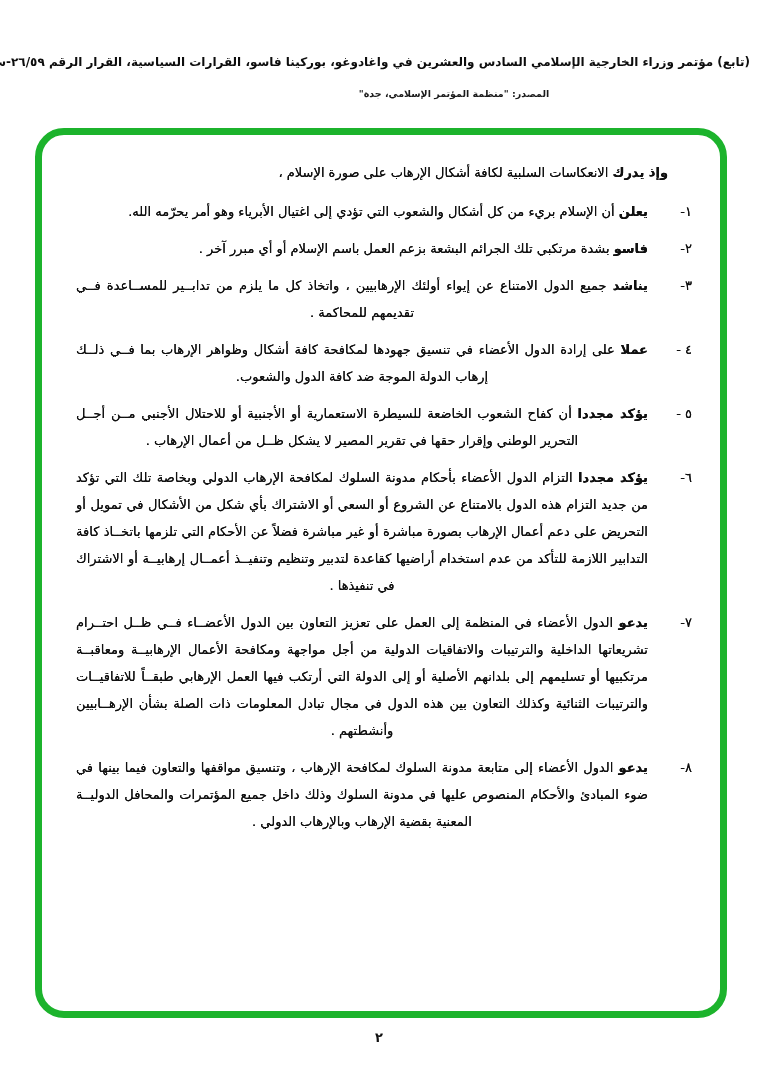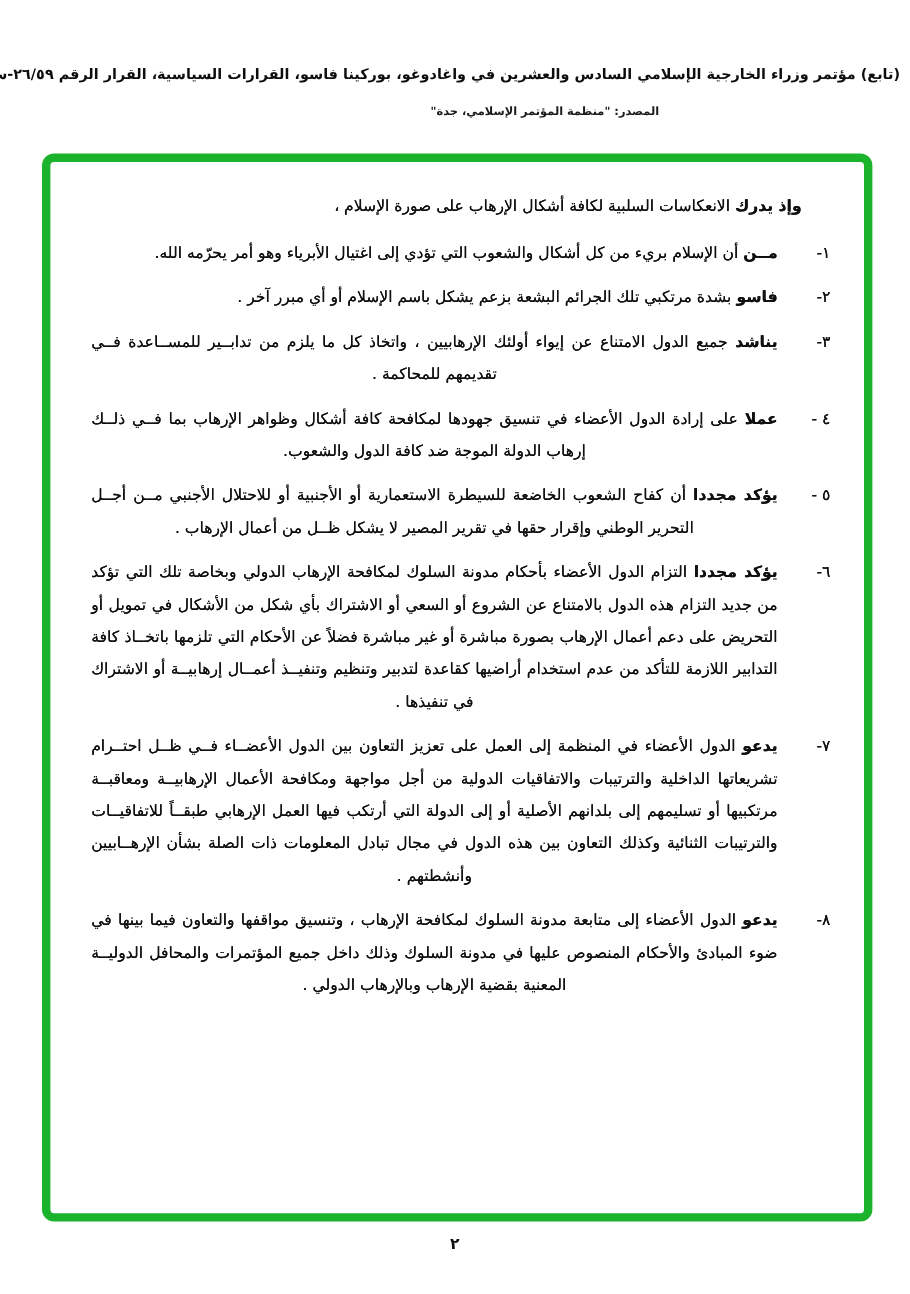--- a/index.html
+++ b/index.html
@@ -77,39 +77,39 @@
     color: #111;
   }
 </style>
 </head>
 <body>
 
 <div class="header-title">(تابع) مؤتمر وزراء الخارجية الإسلامي السادس والعشرين في واغادوغو، بوركينا فاسو، القرارات السياسية، القرار الرقم ٢٦/٥٩-س</div>
 
 <div class="source-line">المصدر:  "منظمة المؤتمر الإسلامي، جدة"</div>
 
-<div class="frame" style="border-color: rgb(28, 179, 44);">
+<div class="frame" style="border-color: rgb(28, 179, 44); border-radius: 29px;">
 
   <div class="para p1">
     <span class="lead">وإذ يدرك</span><span> الانعكاسات السلبية لكافة أشكال الإرهاب على صورة الإسلام ،</span>
   </div>
 
 
   <div id="items">
   <div class="item">
     <span class="num">١-</span>
     <div class="item-text">
-      <span class="lead">مــن</span><span> أن الإسلام بريء من كل أشكال والشعوب التي تؤدي إلى اغتيال الأبرياء وهو أمر يحرّمه الله.</span>
+      <span class="lead">يعلن</span><span> أن الإسلام بريء من كل أشكال والشعوب التي تؤدي إلى اغتيال الأبرياء وهو أمر يحرّمه الله.</span>
     </div>
   </div>
 
   <div class="item">
     <span class="num">٢-</span>
     <div class="item-text">
-      <span class="lead">فاسو</span><span> بشدة مرتكبي تلك الجرائم البشعة بزعم يشكل باسم الإسلام أو أي مبرر آخر .</span>
+      <span class="lead">فاسو</span><span> بشدة مرتكبي تلك الجرائم البشعة بزعم العمل باسم الإسلام أو أي مبرر آخر .</span>
     </div>
   </div>
 
   <div class="item">
     <span class="num">٣-</span>
     <div class="item-text">
       <span class="lead">يناشد</span><span> جميع الدول الامتناع عن إيواء أولئك الإرهابيين ، واتخاذ كل ما يلزم من تدابــير للمســاعدة فــي تقديمهم للمحاكمة .</span>
     </div>
   </div>
 

